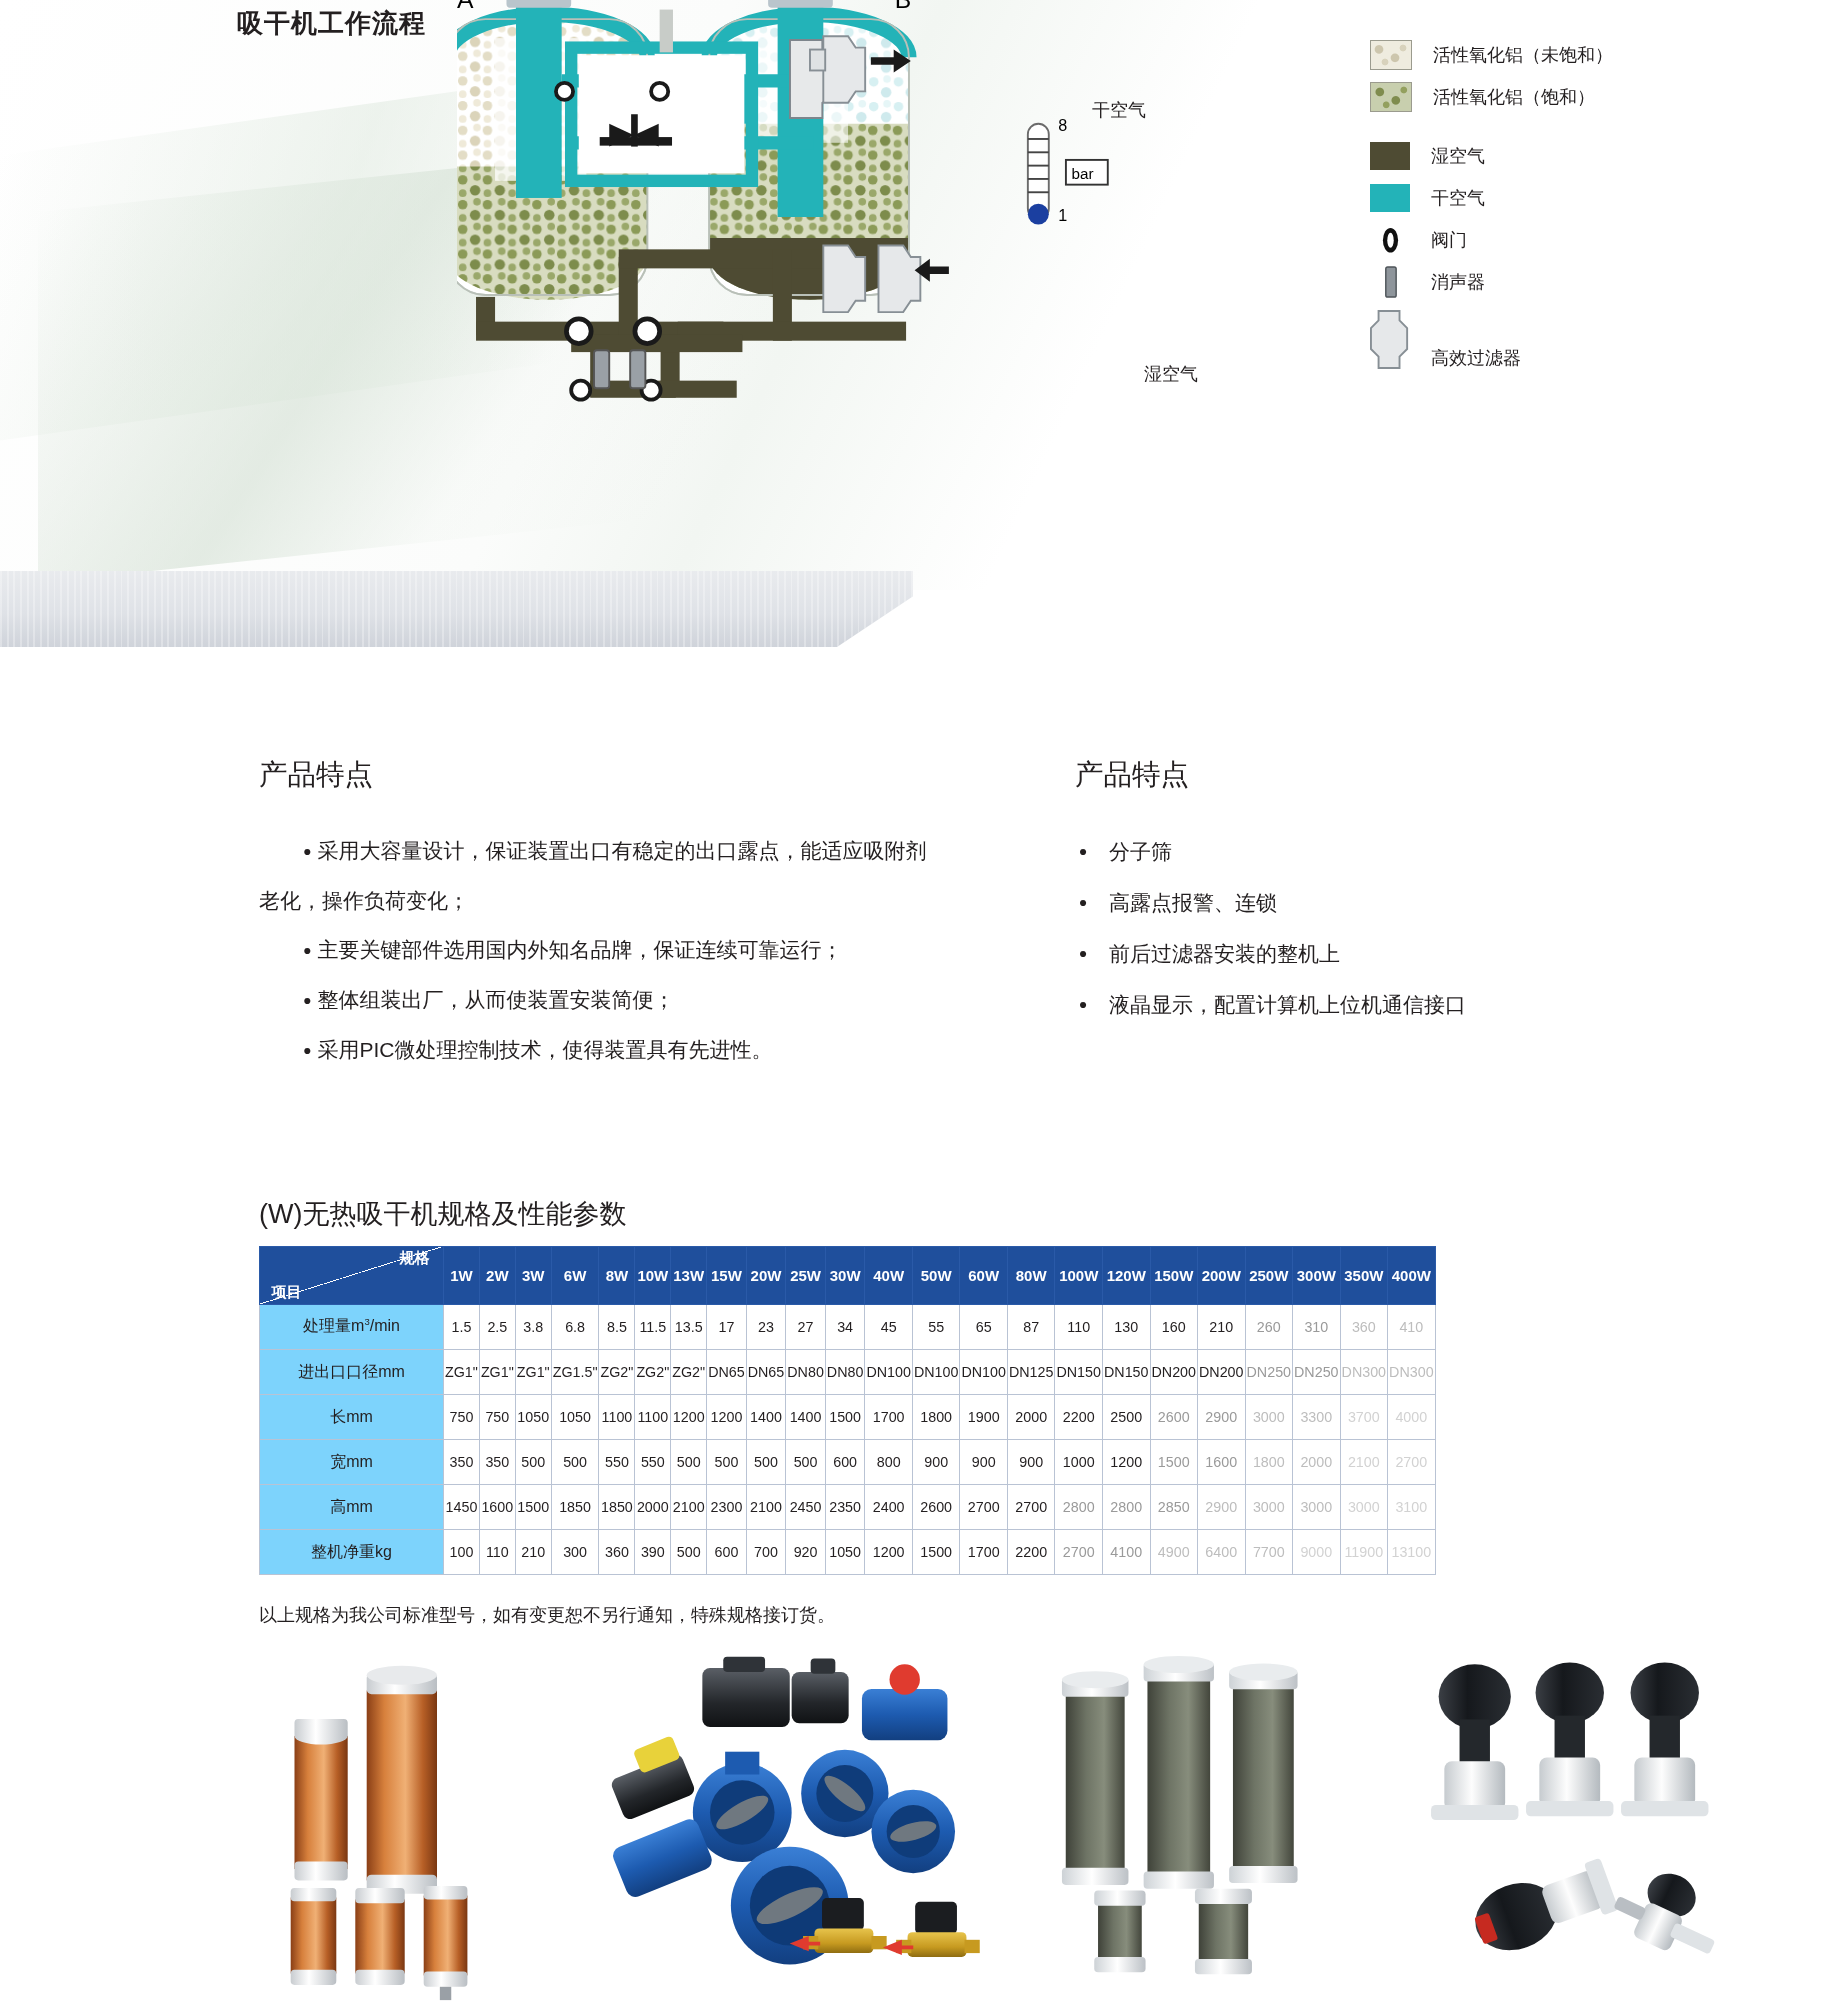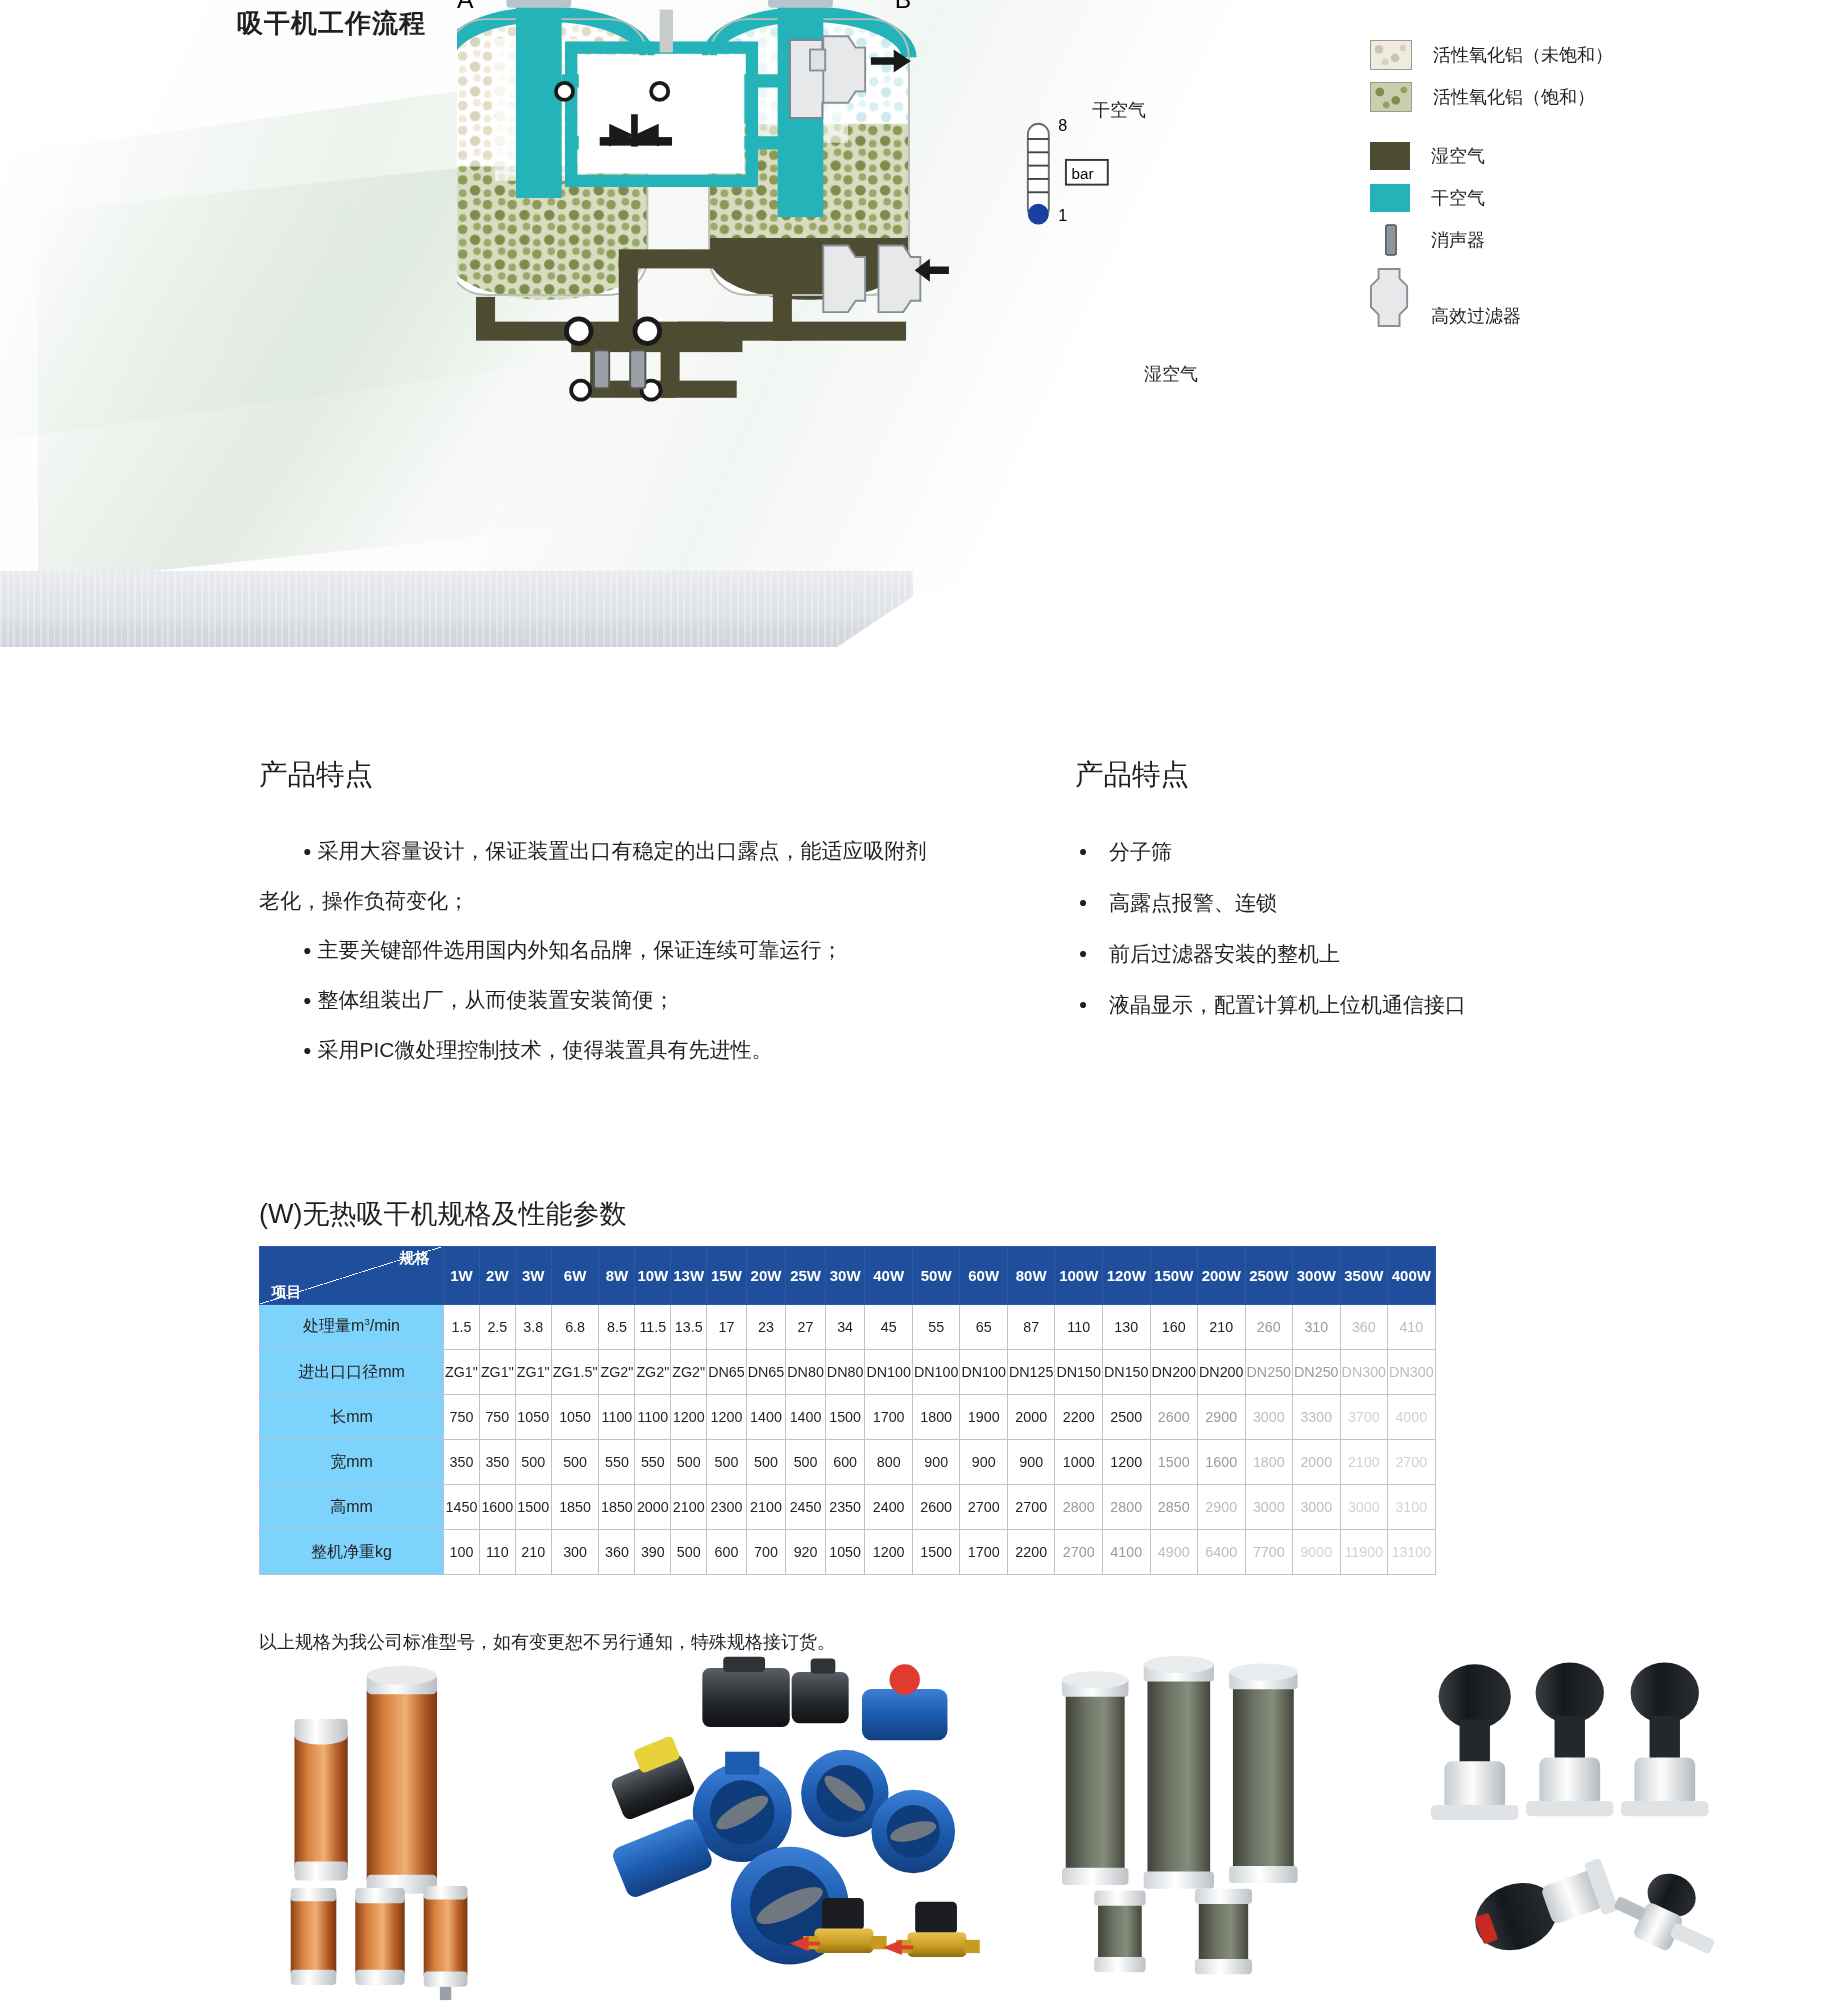--- a/index.html
+++ b/index.html
@@ -66,21 +66,21 @@
   #spec-table tbody td.rowhead{width:181px;font-size:16px;background:#7dd3fc;}
   #spec-table tbody td{background:#fff;font-size:14.3px;}
   .corner-inner{position:relative;width:181px;height:57px;}
   .corner-inner:after{content:"";position:absolute;left:0;top:0;width:181px;height:57px;
      background:linear-gradient(to right bottom,rgba(0,0,0,0) 49.6%,#fff 49.6%,#fff 50.4%,rgba(0,0,0,0) 50.4%);}
   .corner-a{position:absolute;right:11.4px;top:1.9px;font-size:15px;}
   .corner-b{position:absolute;left:11.4px;bottom:1.9px;font-size:15px;}
   .fade1{color:#9a9a9a;}
   .fade2{color:#bdbdbd;}
   .fade3{color:#d2d2d2;border-radius:7px;}
-  #spec-note{position:absolute;left:259px;top:1603px;font-size:18px;margin-top:27px;}
+  #spec-note{position:absolute;left:259px;top:1603px;font-size:18px;}
   .sup{font-size:9.5px;vertical-align:super;}
 
   
   #photo-strip{position:absolute;left:0;top:1660px;width:1826px;height:348px;background:#ffffff;}
 </style>
 </head>
 <body>
 
 <div id="diagram-area">
   <div class="bg-wash"></div>
@@ -233,20 +233,29 @@
       <span class="lg-sw sat"></span>
       <span class="lg-lab">活性氧化铝（饱和）</span>
     </div>
     <div class="lg-row" style="margin-top:17px;">
       <span class="lg-sw wet"></span>
       <span class="lg-lab">湿空气</span>
     </div>
     <div class="lg-row">
       <span class="lg-sw dry"></span>
       <span class="lg-lab">干空气</span>
+    </div>
+    <div class="lg-row">
+      <span class="lg-icon">
+        <svg width="25" height="28.5" viewBox="0 0 26 30">
+            <ellipse cx="13" cy="15" rx="8" ry="13" fill="#111"></ellipse>
+            <ellipse cx="13" cy="15" rx="3.4" ry="8" fill="#fff"></ellipse>
+          </svg>
+      </span>
+      <span class="lg-lab">阀门</span>
     </div>
     <div class="lg-row">
       <span class="lg-icon">
         <svg width="25" height="32" viewBox="0 0 26 34">
             <rect x="8" y="1" width="11" height="32" rx="2" fill="#8e959b" stroke="#4d5358" stroke-width="1.5"></rect>
           </svg>
       </span>
       <span class="lg-lab">消声器</span>
     </div>
     <div class="lg-row" style="height:67px;align-items:flex-end;">

